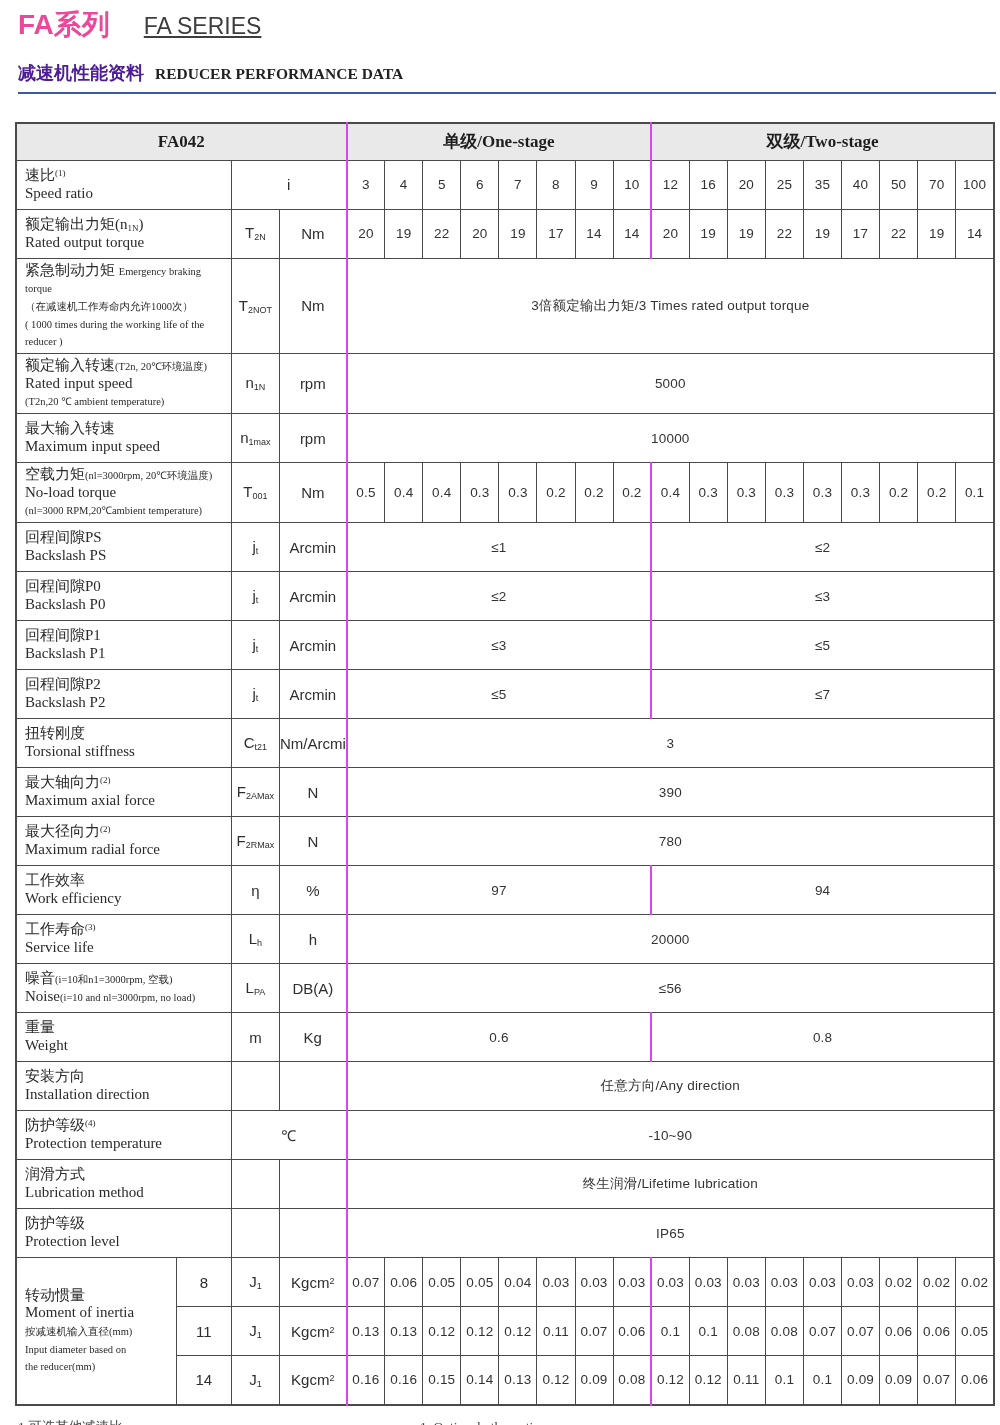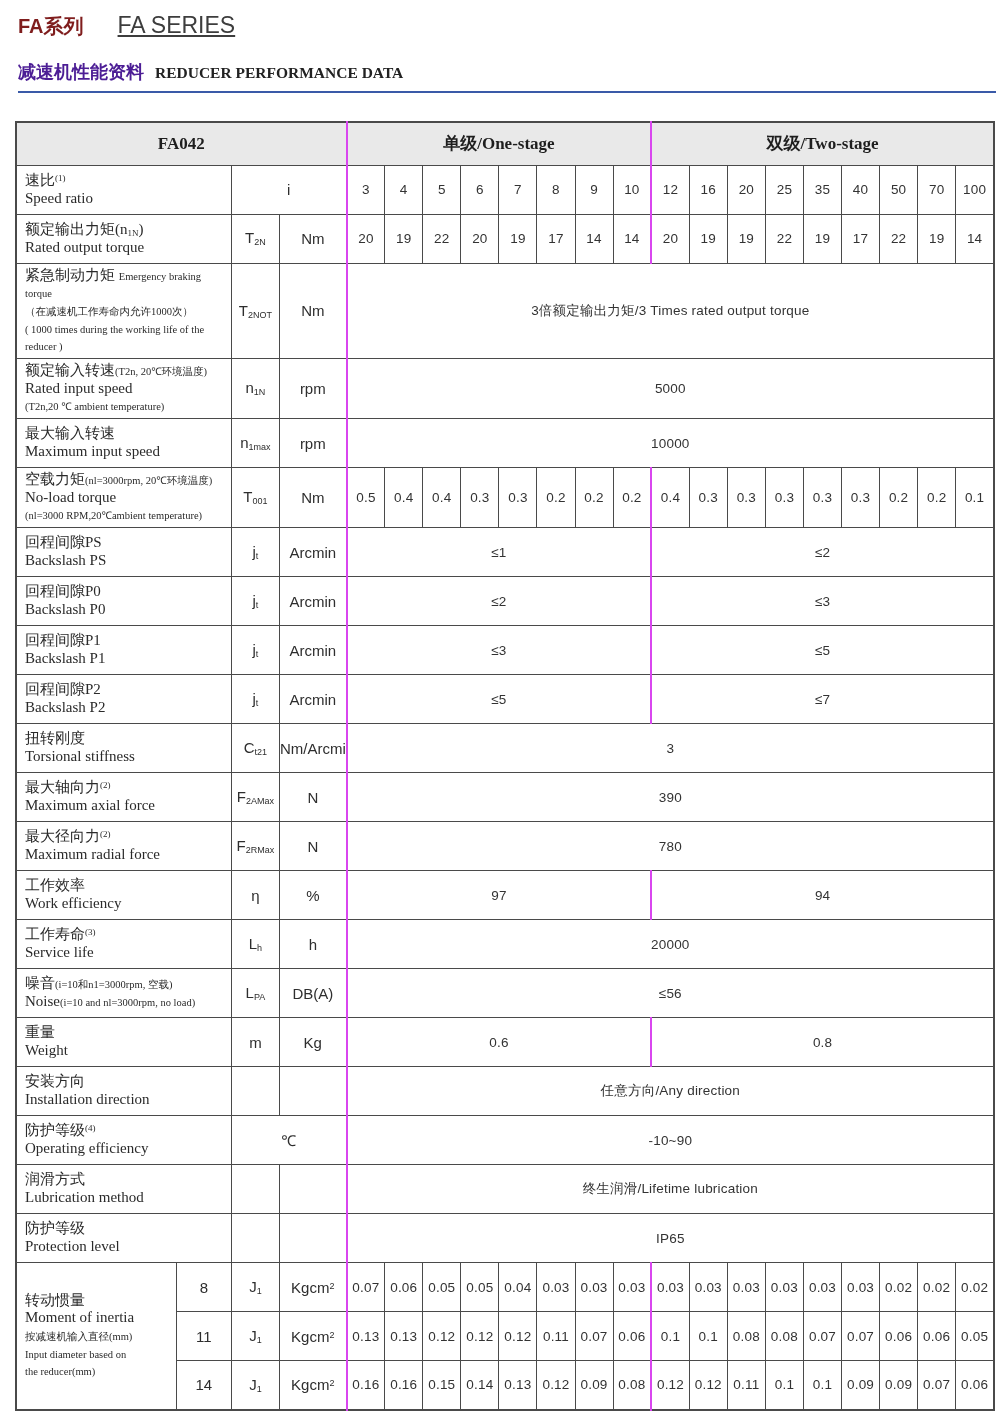--- a/index.html
+++ b/index.html
@@ -1,31 +1,31 @@
 <!DOCTYPE html>
 <html><head>
 <meta charset="utf-8">
 <style>
   html,body{margin:0;padding:0;background:#ffffff;}
   body{width:1000px;height:1425px;overflow:hidden;font-family:"Liberation Serif",serif;color:#2a2a2a;}
   .page{width:1000px;height:1425px;position:relative;}
 
   
   .titlebar{margin:10px 0 0 18px;line-height:30px;white-space:nowrap;}
-  .title-zh{font-family:"Liberation Sans",sans-serif;font-weight:bold;font-size:20px;color:#7f1d1d;}
+  .title-zh{font-family:"Liberation Sans",sans-serif;font-weight:bold;font-size:28px;color:#ec4899;}
   .title-en{font-family:"Liberation Sans",sans-serif;font-size:23px;color:#3d3d3d;margin-left:30px;text-decoration:underline;}
   .subtitlebar{margin:18px 0 0 18px;line-height:22px;white-space:nowrap;}
   .sub-zh{font-weight:bold;font-size:18px;color:#4c1d95;}
   .sub-en{font-weight:bold;font-size:15.5px;color:#222;margin-left:7px;}
   .blue-rule{height:0;border-top:2px solid #3a5aa8;margin:7px 4px 0 18px;}
 
   
   table.spec{margin:28px 0 0 15px;width:980px;border-collapse:collapse;table-layout:fixed;border:2px solid #4a4a4a;}
   td{border:1px solid #4a4a4a;text-align:center;vertical-align:middle;padding:0;overflow:hidden;}
-  thead tr{height:43px;}
+  thead tr{height:37px;}
   tbody tr{height:49px;margin-left:17px;}
   .head-cell{background:#e9e9e9;font-weight:bold;font-size:17px;color:#1e1e1e;}
   .tkl{border-left:2px solid #d946ef;}
   .lbl{text-align:left;padding:3px 4px 3px 8px;}
   .ll{line-height:1.18;font-size:15px;}
   .small{font-size:10.5px;}
   .sup{font-size:0.6em;vertical-align:0.5em;}
   .sub{font-size:0.6em;vertical-align:-0.25em;text-align:right;}
   .sym,.unit,.dia{font-family:"Liberation Sans",sans-serif;font-size:15px;color:#2e2e2e;}
   .num{font-family:"Liberation Sans",sans-serif;font-size:13.5px;color:#333;}
@@ -299,21 +299,21 @@
             <div class="ll"><span>安装方向</span></div>
             <div class="ll"><span>Installation direction</span></div>
           </td>
           <td class="sym"></td>
           <td class="unit"></td>
           <td class="num dat tkl" colspan="17">任意方向/Any direction</td>
         </tr>
         <tr>
           <td class="lbl" colspan="2">
             <div class="ll"><span>防护等级</span><span class="sup">(4)</span></div>
-            <div class="ll"><span>Operating efficiency</span></div>
+            <div class="ll"><span>Protection temperature</span></div>
           </td>
           <td class="sym" colspan="2"><span>℃</span></td>
           <td class="num dat tkl" colspan="17">-10~90</td>
         </tr>
         <tr>
           <td class="lbl" colspan="2">
             <div class="ll"><span>润滑方式</span></div>
             <div class="ll"><span>Lubrication method</span></div>
           </td>
           <td class="sym"></td>

